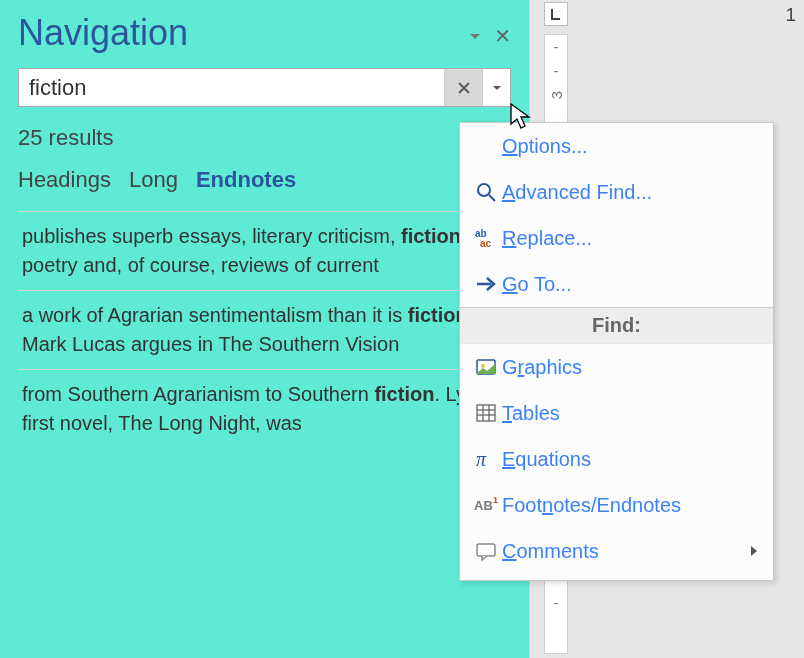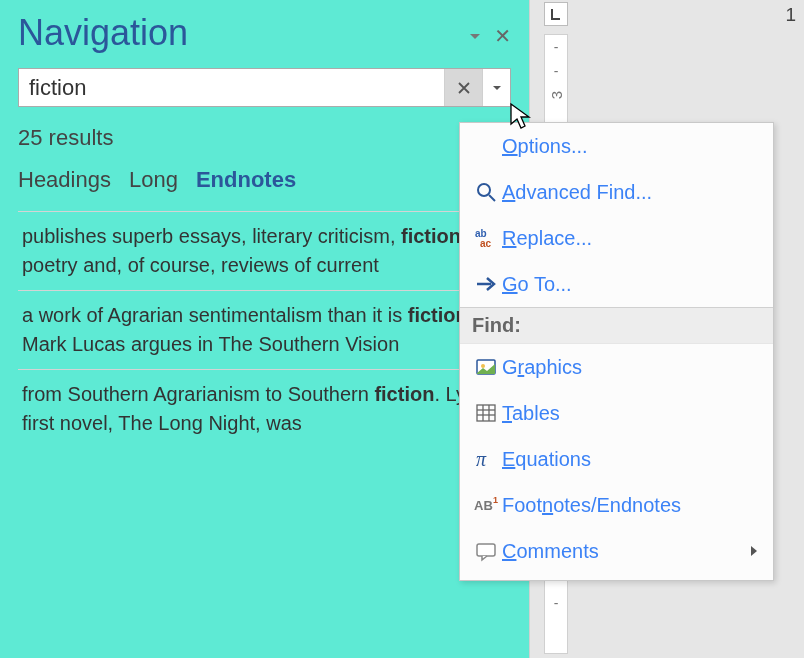--- a/index.html
+++ b/index.html
@@ -140,20 +140,21 @@
     justify-content: center;
   }
   .menu-section-label {
     padding: 6px 12px 6px 12px;
     background: #ededed;
     border-top: 1px solid #d0d0d0;
     border-bottom: 1px solid #e6e6e6;
     font-size: 20px;
     font-weight: 600;
     color: #666;
+    text-align: center;
   }
   .menu-item .submenu-arrow {
     margin-left: auto;
     width: 0; height: 0;
     border-top: 5px solid transparent;
     border-bottom: 5px solid transparent;
     border-left: 6px solid #555;
   }
   .ruler-tab-box {
     position: absolute;

